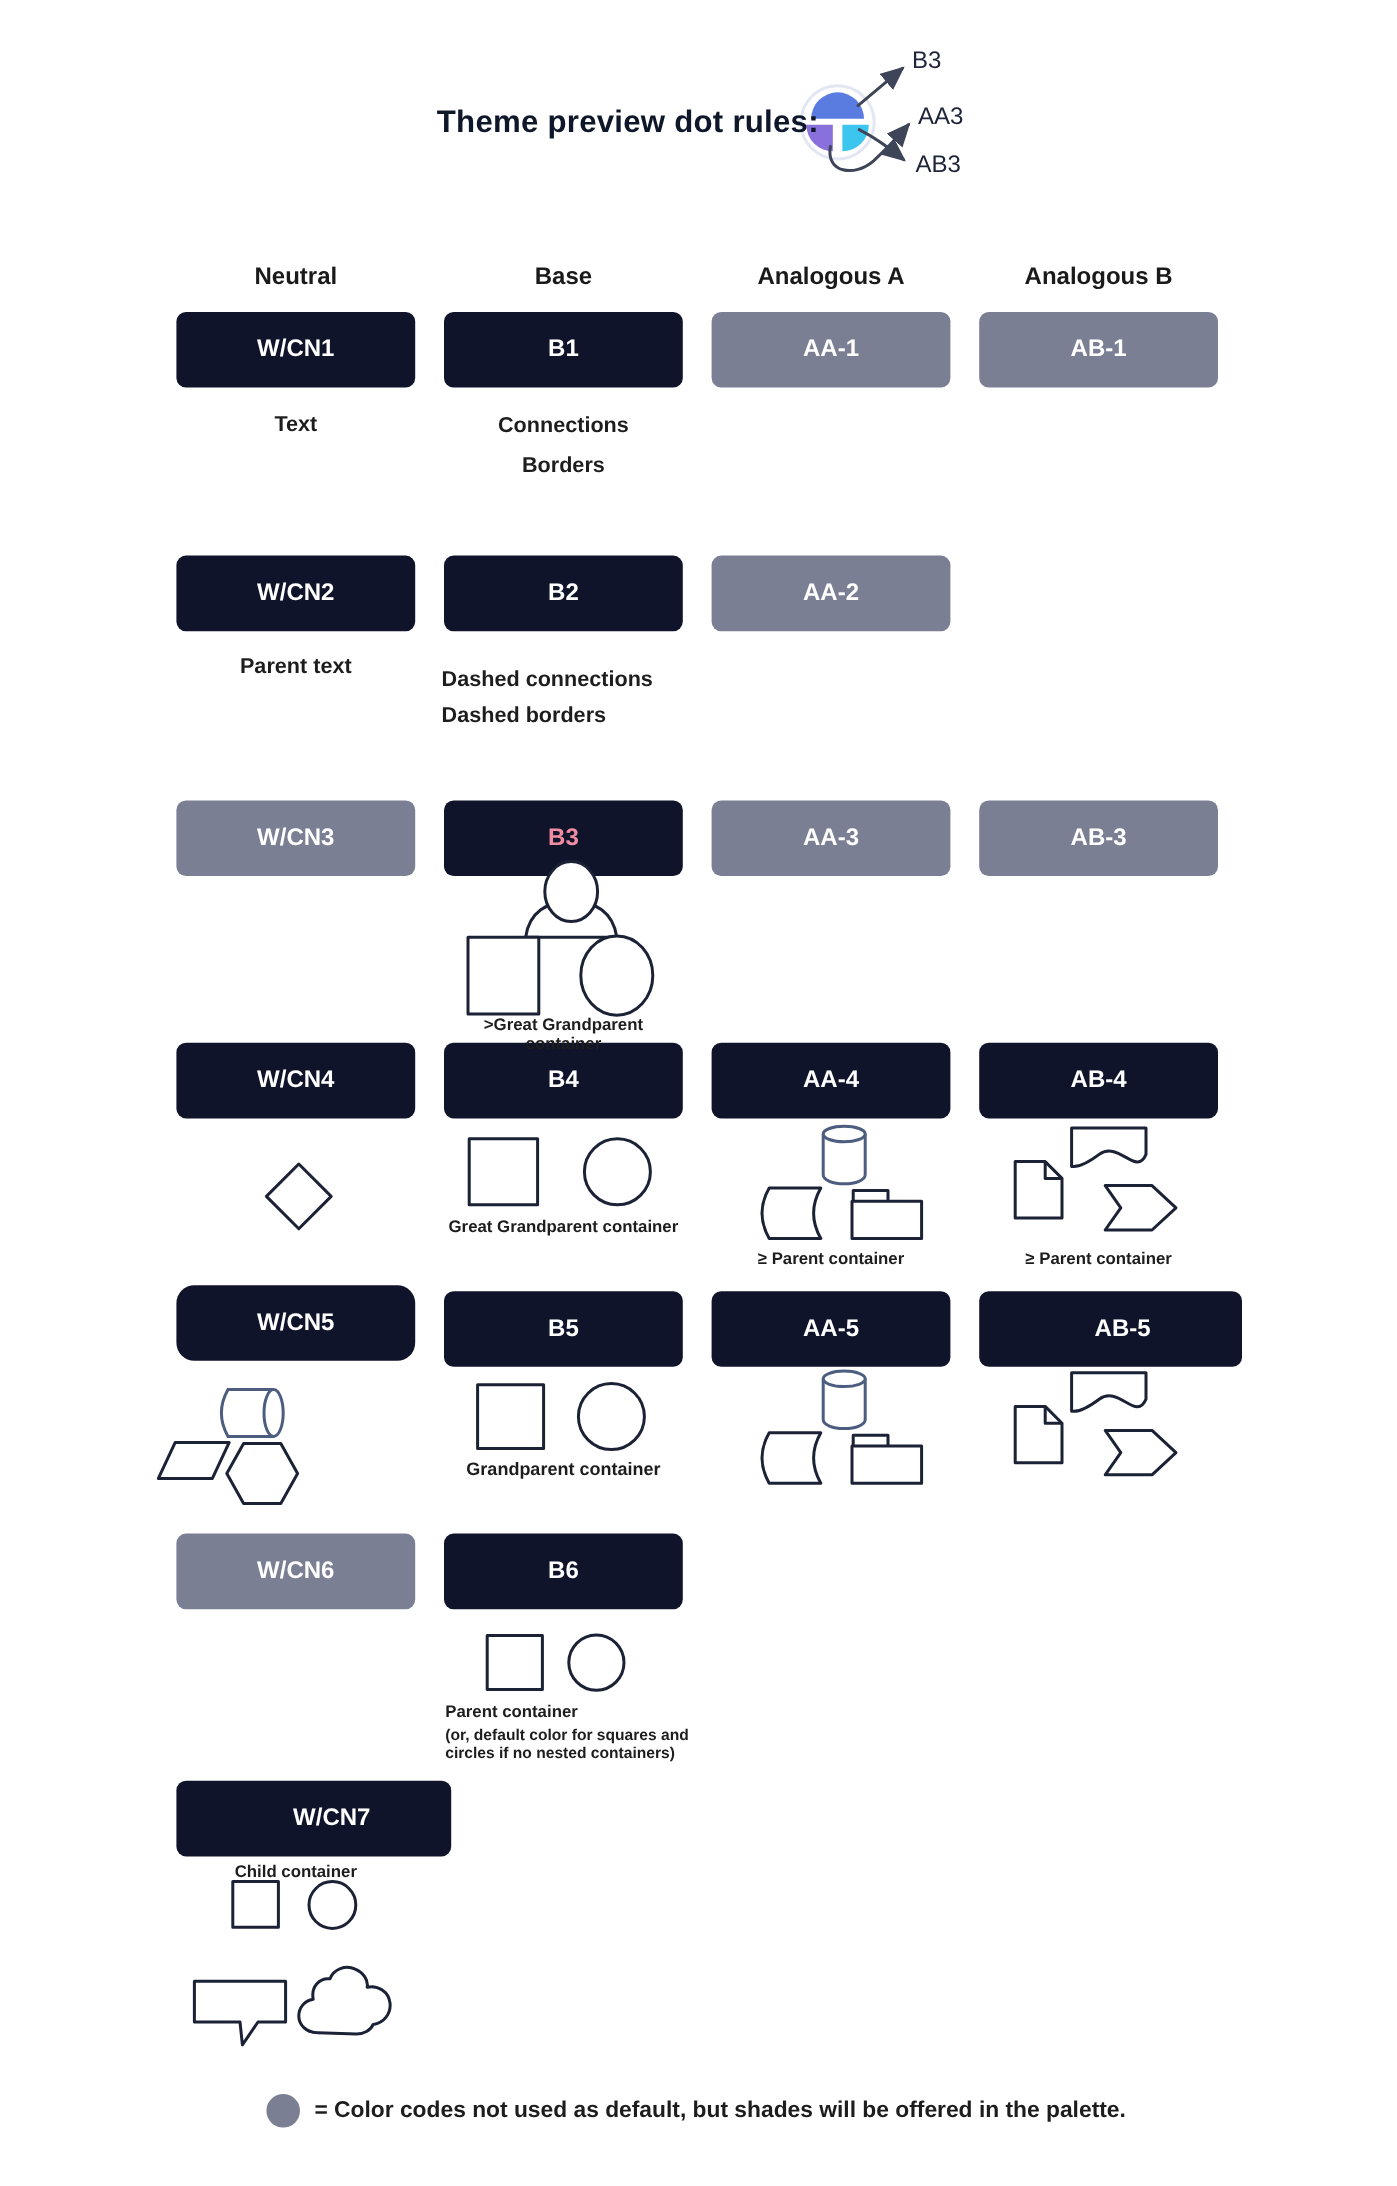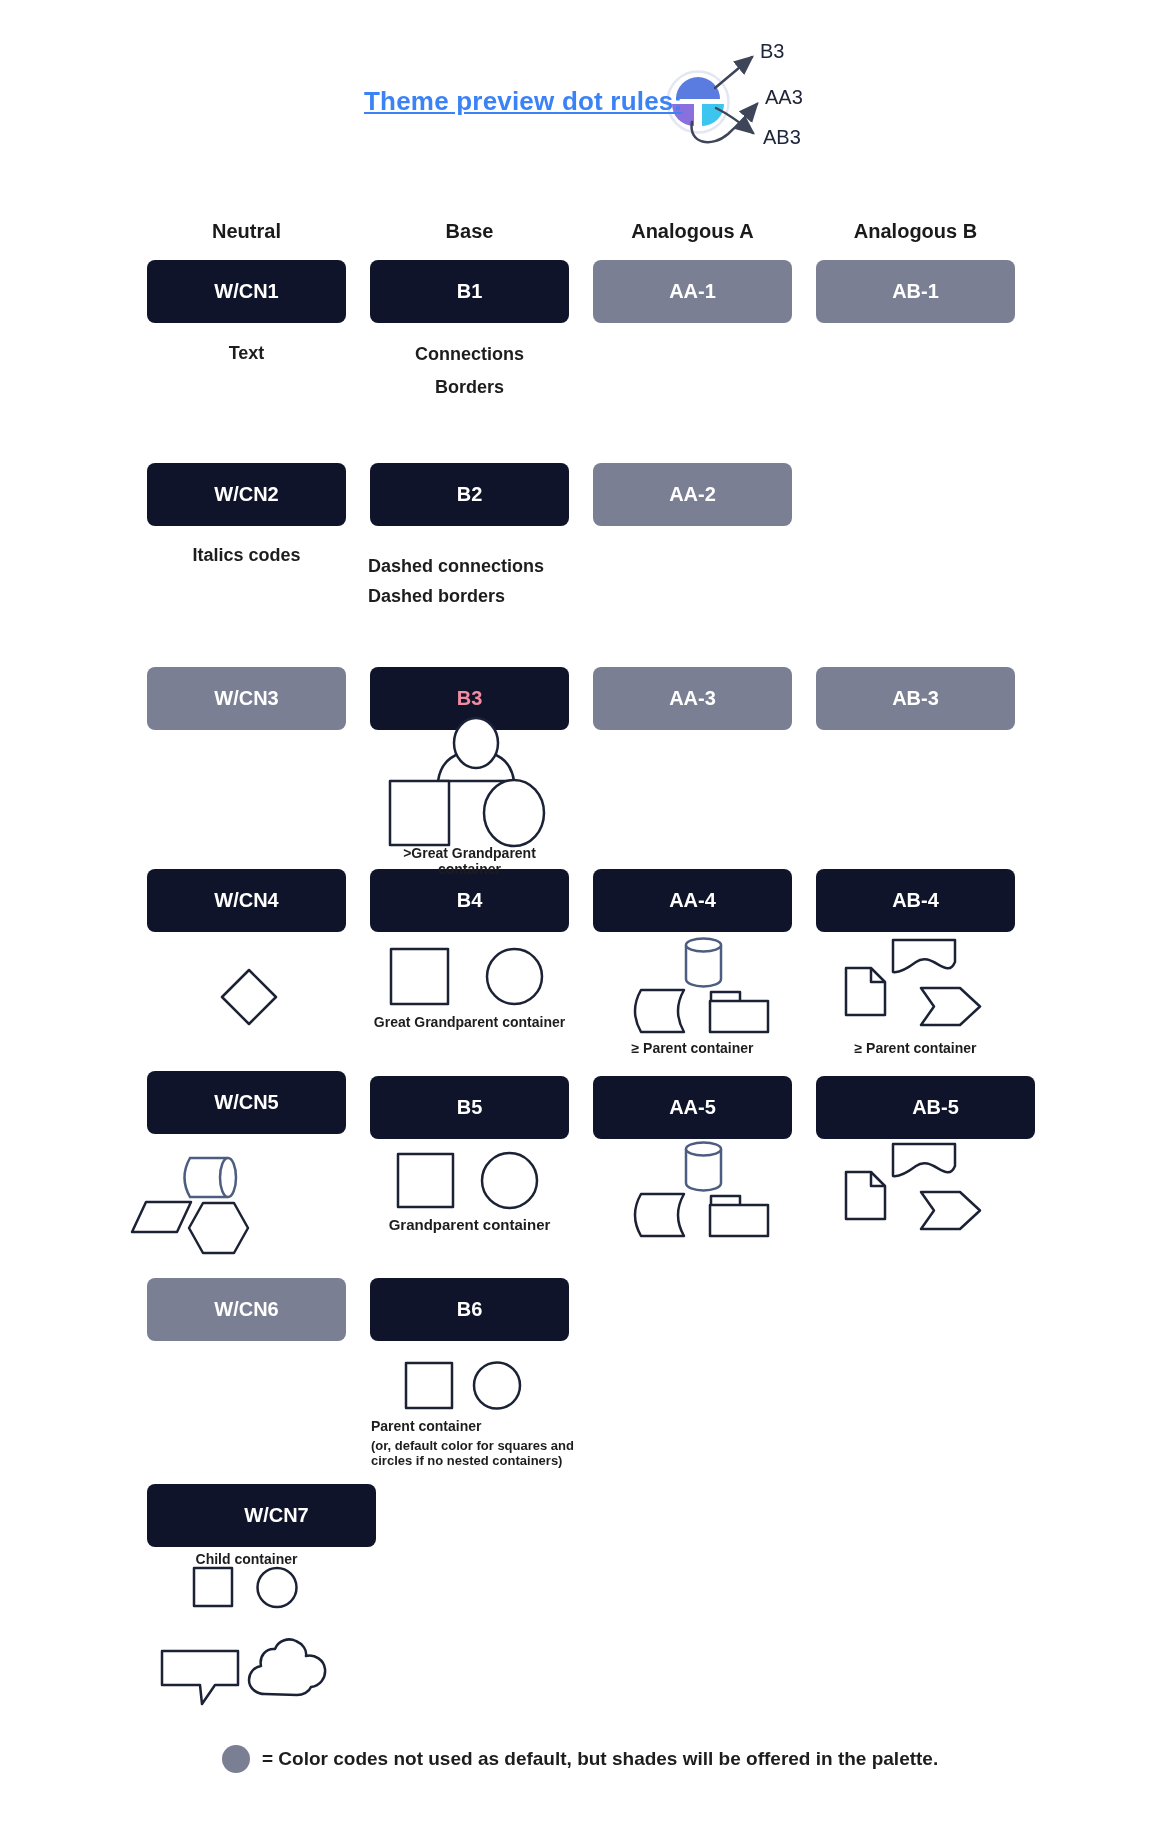--- a/index.html
+++ b/index.html
@@ -1,20 +1,20 @@
 <!DOCTYPE html>
 <html style="--swatch-dark: #10142b; --swatch-gray: #7a7f93; --pink: #f18ca3; --shape-stroke: #1c2236; --cylinder-stroke: #4c5d80; --arrow: #3e4559; --dot-blue: #5a7ce1; --dot-purple: #8a70dc; --dot-cyan: #3cc5ef; --dot-ring: #e3e6f3;"><head>
 <meta charset="utf-8">
 <style>
   html,body{margin:0;padding:0;background:#fff;}
   #canvas{position:relative;width:1164px;height:1822px;background:#fff;overflow:hidden;
           font-family:"Liberation Sans","DejaVu Sans",sans-serif;color:#1e1e1e;}
   .abs{position:absolute;}
   
-  #title{left:364px;top:86px;font-size:26px;font-weight:600;color:#3b82f6;letter-spacing:.2px;text-decoration:underline;}
+  #title{left:364px;top:86px;font-size:26px;font-weight:600;color:#0f172a;letter-spacing:.2px;}
   
   .dot-target{font-size:20px;font-weight:400;color:#20263a;}
   
   .col-header{width:199px;text-align:center;font-size:20px;font-weight:700;color:#1a1a1a;}
   
   .swatch{position:absolute;width:199px;height:63px;border-radius:8px;display:flex;
           align-items:center;justify-content:center;font-size:20px;font-weight:700;color:#ffffff;z-index:1;}
   .dark{background:var(--swatch-dark,#10142b);}
   .gray{background:var(--swatch-gray,#7a7f93);}
   .pink-label{color:var(--pink,#f18ca3);}
@@ -68,36 +68,36 @@
   <div class="swatch gray" style="left:147px;top:667px;">W/CN3</div>
   <div class="swatch dark pink-label" style="left:370px;top:667px;">B3</div>
   <div class="swatch gray" style="left:593px;top:667px;">AA-3</div>
   <div class="swatch gray" style="left:816px;top:667px;">AB-3</div>
 
   <div class="swatch dark" style="left:147px;top:869px;">W/CN4</div>
   <div class="swatch dark" style="left:370px;top:869px;">B4</div>
   <div class="swatch dark" style="left:593px;top:869px;">AA-4</div>
   <div class="swatch dark" style="left:816px;top:869px;">AB-4</div>
 
-  <div class="swatch dark" style="left:147px;top:1071px;">W/CN5</div>
+  <div class="swatch dark" style="left:147px;top:1071px;border-radius:15px;">W/CN5</div>
   <div class="swatch dark" style="left:370px;top:1076px;">B5</div>
   <div class="swatch dark" style="left:593px;top:1076px;">AA-5</div>
   <div class="swatch dark" style="left:816px;top:1076px;padding-left:20px;">AB-5</div>
 
   <div class="swatch gray" style="left:147px;top:1278px;">W/CN6</div>
   <div class="swatch dark" style="left:370px;top:1278px;">B6</div>
 
   <div class="swatch dark" style="left:147px;top:1484px;padding-left:30px;">W/CN7</div>
 
   <div class="abs note-lg ctr note3" style="left:147px;top:343px;">Text</div>
   <div class="abs note-lg ctr lines33 note3" style="left:370px;top:338px;">
     <div>Connections</div>
     <div>Borders</div>
   </div>
-  <div class="abs note-lg ctr note3" style="left:147px;top:545px;">Italics codes</div>
+  <div class="abs note-lg ctr note3" style="left:147px;top:545px;">Parent text</div>
   <div class="abs note-lg lines30 note3" style="left:368px;top:551px;width:240px;">
     <div>Dashed connections</div>
     <div>Dashed borders</div>
   </div>
   <div class="abs note-sm ctr note3" style="left:370px;top:845px;">&gt;Great Grandparent container</div>
   <div class="abs note-sm ctr note3" style="left:370px;top:1014px;">Great Grandparent container</div>
   <div class="abs note-sm ctr note3" style="left:593px;top:1040px;">≥ Parent container</div>
   <div class="abs note-sm ctr note3" style="left:816px;top:1040px;">≥ Parent container</div>
   <div class="abs note-sm ctr note3" style="left:370px;top:1216px;font-size:15px;">Grandparent container</div>
   <div class="abs note3" style="left:371px;top:1418px;width:260px;">

